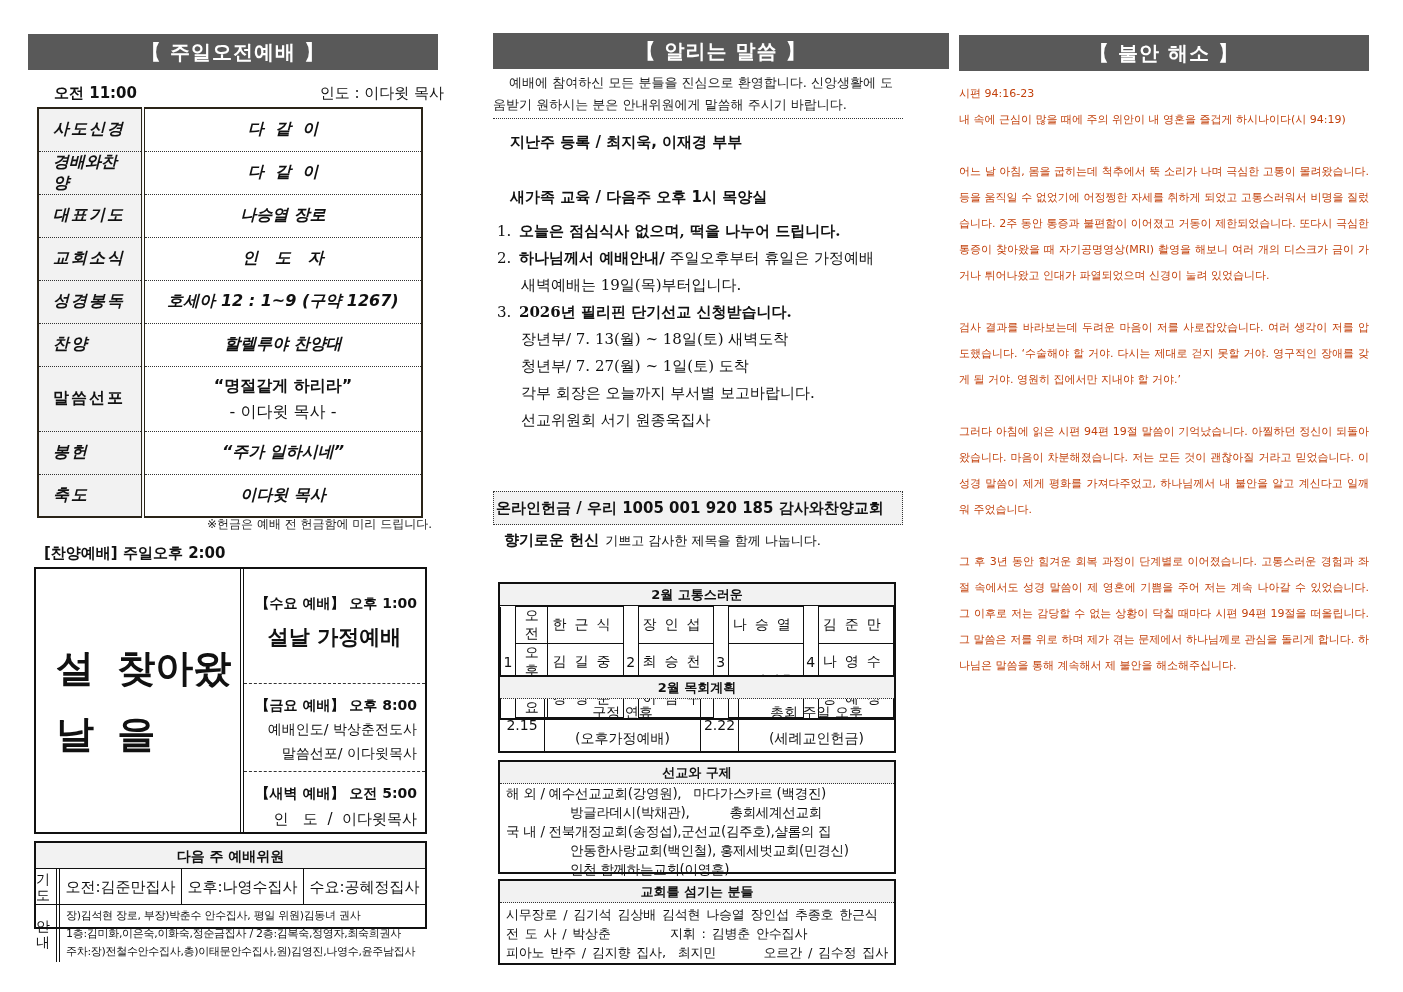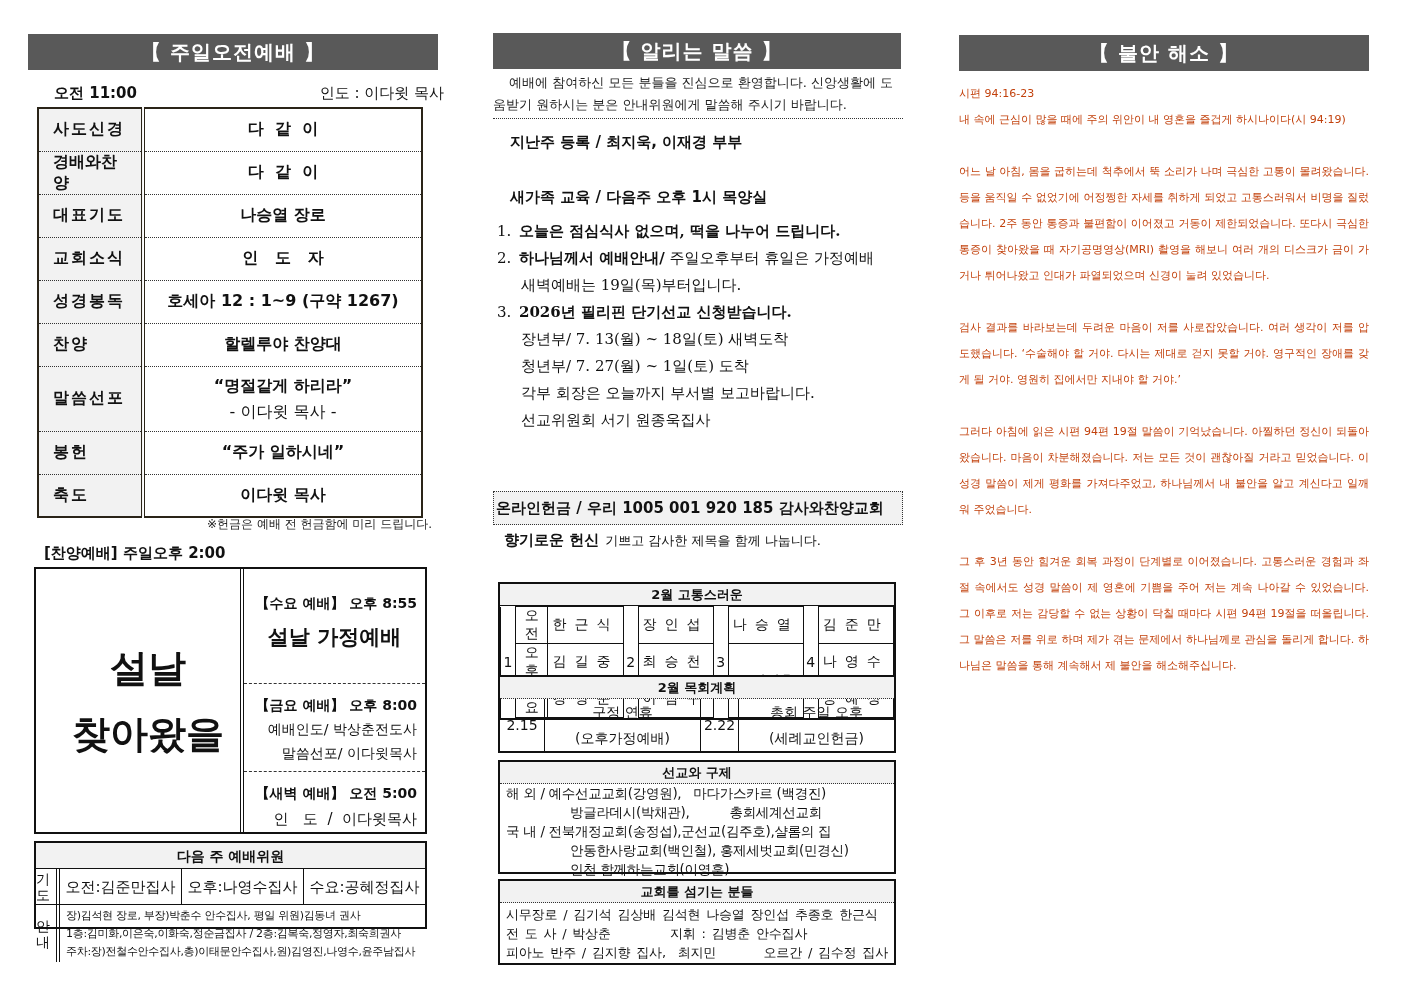--- a/index.html
+++ b/index.html
@@ -20,31 +20,31 @@
     position: absolute; top: 107px; left: 9px; width: 386px;
     border: 2px solid #2a2418; border-collapse: collapse;
   }
   .order-table td { border-bottom: 1px dotted #333; font-size: 16px; font-weight: bold; vertical-align: middle; }
   .order-table tr:last-child td { border-bottom: none; }
   .order-table td.lbl {
     width: 105px; background: #f2f2f2; padding-left: 14px; letter-spacing: 2px;
     border-right: 4px double #2a2418; text-align: justify; text-align-last: justify; padding-right: 12px;
   }
   .order-table td.val { text-align: center; }
-  .order-table tr.r1 td { height: 43px; }
+  .order-table tr.r1 td { height: 43px; font-style: italic; }
   .order-table tr.r2 td { height: 65px; }
   .val .sub { display: block; line-height: 26px; }
   .note { position: absolute; top: 516px; right: 8px; font-size: 12px; color: #222; }
   .pm-head { position: absolute; top: 544px; left: 16px; font-size: 15px; font-weight: bold; }
   .pm-box {
     position: absolute; top: 567px; left: 6px; width: 393px; height: 267px;
     border: 2px solid #111; display: flex;
   }
   .pm-left {
-    width: 208px; border-right: 4px double #111; display: flex; flex-direction: column;
+    width: 208px; border-right: 4px double #111; display: flex; flex-direction: row;
     justify-content: center; align-items: center; font-weight: bold; font-size: 38px; line-height: 66px; padding-left: 20px;
   }
   .pm-right { flex: 1; display: flex; flex-direction: column; }
   .pm-cell { padding: 0 8px; text-align: right; }
   .pm-cell + .pm-cell { border-top: 1px dashed #333; }
   .pm-cell .h { font-size: 14px; font-weight: bold; }
   .pm-cell .t { font-size: 14px; }
   .pm-c1 { height: 115px; padding-top: 26px; }
   .pm-c1 .big { font-size: 21px; font-weight: bold; text-align: center; margin-top: 10px; }
   .pm-c2 { height: 88px; padding-top: 9px; line-height: 24px; }
@@ -56,21 +56,21 @@
   .next-row { display: flex; border-bottom: 1px solid #111; }
   .next-row:last-child { border-bottom: none; }
   .side-lbl { width: 24px; border-right: 4px double #111; font-size: 14px; line-height: 16px; display: flex; flex-direction: column; justify-content: center; }
   .pray { height: 36px; }
   .pray .cell { flex: 1; font-size: 15px; text-align: center; line-height: 36px; border-right: 1px solid #111; }
   .pray .cell:last-child { border-right: none; }
   .guide { height: 57px; }
   .guide .txt { flex: 1; font-size: 11px; line-height: 18px; padding: 2px 6px; letter-spacing: -0.3px; }
   
   #col2 { left: 493px; width: 412px; }
-  #col2 .banner { position: absolute; top: 33px; left: 0; width: 408px; }
+  #col2 .banner { position: absolute; top: 33px; left: 0; width: 456px; }
   .welcome { position: absolute; top: 72px; left: 0; width: 410px; font-size: 13px; line-height: 22px; color: #222; border-bottom: 1px dotted #333; padding-bottom: 2px; text-indent: 16px; }
   .ann-bold { position: absolute; left: 17px; font-size: 15px; font-weight: bold; }
   .notices { position: absolute; top: 218px; left: 4px; width: 404px; font-family: "DejaVu Serif", "Liberation Serif", serif; font-size: 15px; line-height: 27px; }
   .notices .item .num { display: inline-block; width: 22px; }
   .notices .b { font-weight: bold; }
   .notices .sub { padding-left: 24px; }
   .online { position: absolute; top: 491px; left: 0; width: 410px; height: 34px; border: 1px dotted #333; background: #f2f2f2; font-weight: bold; font-size: 15px; line-height: 32px; padding-left: 2px; }
   .offering { position: absolute; top: 531px; left: 11px; font-size: 13px; }
   .offering .b { font-weight: bold; font-size: 15px; margin-right: 6px; }
   .box2 { position: absolute; left: 5px; width: 398px; border: 2px solid #111; }
@@ -156,21 +156,21 @@
   <div class="note">※헌금은 예배 전 헌금함에 미리 드립니다.</div>
 
   <div class="pm-head">[찬양예배] 주일오후 2:00</div>
   <div class="pm-box">
     <div class="pm-left">
       <span>설날</span>
       <span>찾아왔을</span>
     </div>
     <div class="pm-right">
       <div class="pm-cell pm-c1">
-        <div class="h">【수요 예배】 오후 8:55</div>
+        <div class="h">【수요 예배】 오후 1:00</div>
         <div class="big">설날 가정예배</div>
       </div>
       <div class="pm-cell pm-c2">
         <div class="h">【금요 예배】 오후 8:00</div>
         <div class="t">예배인도/ 박상춘전도사</div>
         <div class="t">말씀선포/ 이다윗목사</div>
       </div>
       <div class="pm-cell pm-c3">
         <div class="h">【새벽 예배】 오전 5:00</div>
         <div class="t" style="white-space:pre;font-size:15px">인   도  /  이다윗목사</div>

